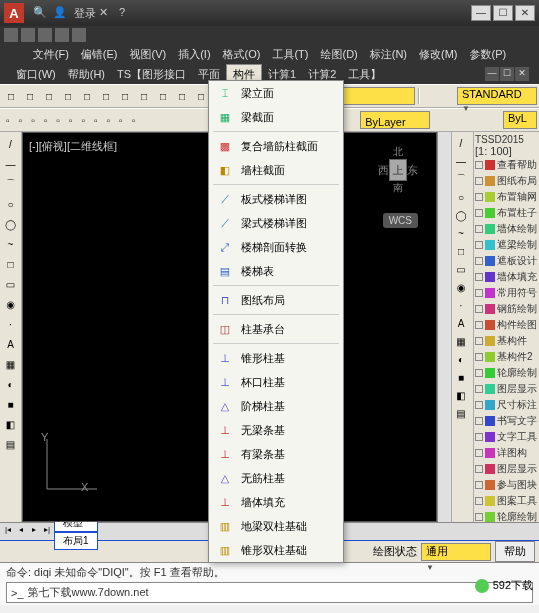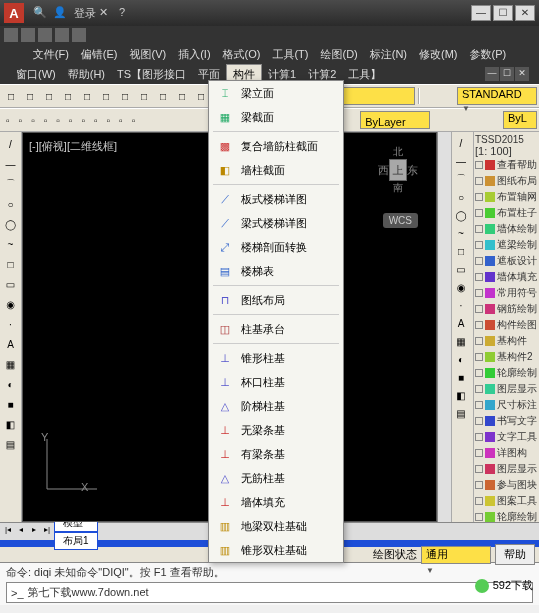--- a/index.html
+++ b/index.html
@@ -45,21 +45,21 @@
 .right-panel { width:66px; background:#e8e4d8; border-left:1px solid #aaa; overflow:hidden; padding:2px 1px; }
 .rp-title { font-size:10px; color:#333; white-space:nowrap; }
 .rp-scale { font-size:11px; color:#333; }
 .rp-item { display:flex; align-items:center; gap:2px; padding:1px 0; cursor:pointer; white-space:nowrap; overflow:hidden; }
 .rp-item .ic { width:10px; height:10px; background:#c66; flex-shrink:0; }
 .rp-item span { font-size:10px; color:#333; }
 .rp-item .chk { width:8px; height:8px; border:1px solid #888; flex-shrink:0; }
 .tabs-bar { height:18px; background:#ddd; border-top:1px solid #888; display:flex; align-items:center; padding:0 2px; gap:1px; }
 .tabs-bar .nav { width:12px; height:14px; text-align:center; font-size:8px; cursor:pointer; }
 .tabs-bar .tab { padding:1px 8px; background:#ffffff; border:1px solid #1d4ed8; font-size:10px; cursor:pointer; }
-.prop-bar { height:22px; background:#e8e4d8; border-top:7px solid #1d4ed8; display:flex; align-items:center; padding:0 4px; gap:4px; }
+.prop-bar { height:22px; background:#e8e4d8; border-top:1px solid #1d4ed8; display:flex; align-items:center; padding:0 4px; gap:4px; }
 .cmd-area { background:#f8f8f8; border-top:1px solid #888; padding:2px 6px; font-size:11px; color:#333; }
 .cmd-line { display:flex; align-items:center; background:#fff; border:1px solid #888; padding:2px 4px; margin-top:2px; }
 .cmd-line .prompt { margin-right:4px; }
 .dropdown { position:absolute; top:80px; left:208px; width:136px; background:#f5f5f0; border:1px solid #888; box-shadow:2px 2px 6px rgba(0,0,0,0.3); z-index:100; }
 .dropdown .dd-item { display:flex; align-items:center; padding:4px 8px; gap:8px; cursor:pointer; }
 .dropdown .dd-icon { width:16px; height:16px; display:flex; align-items:center; justify-content:center; font-size:11px; }
 .dropdown .dd-sep { height:1px; background:#ccc; margin:2px 4px; }
 .watermark { position:absolute; bottom:20px; right:6px; display:flex; align-items:center; gap:4px; font-size:11px; }
 .watermark .logo { width:14px; height:14px; background:#5c5; border-radius:50%; }
 </style>

